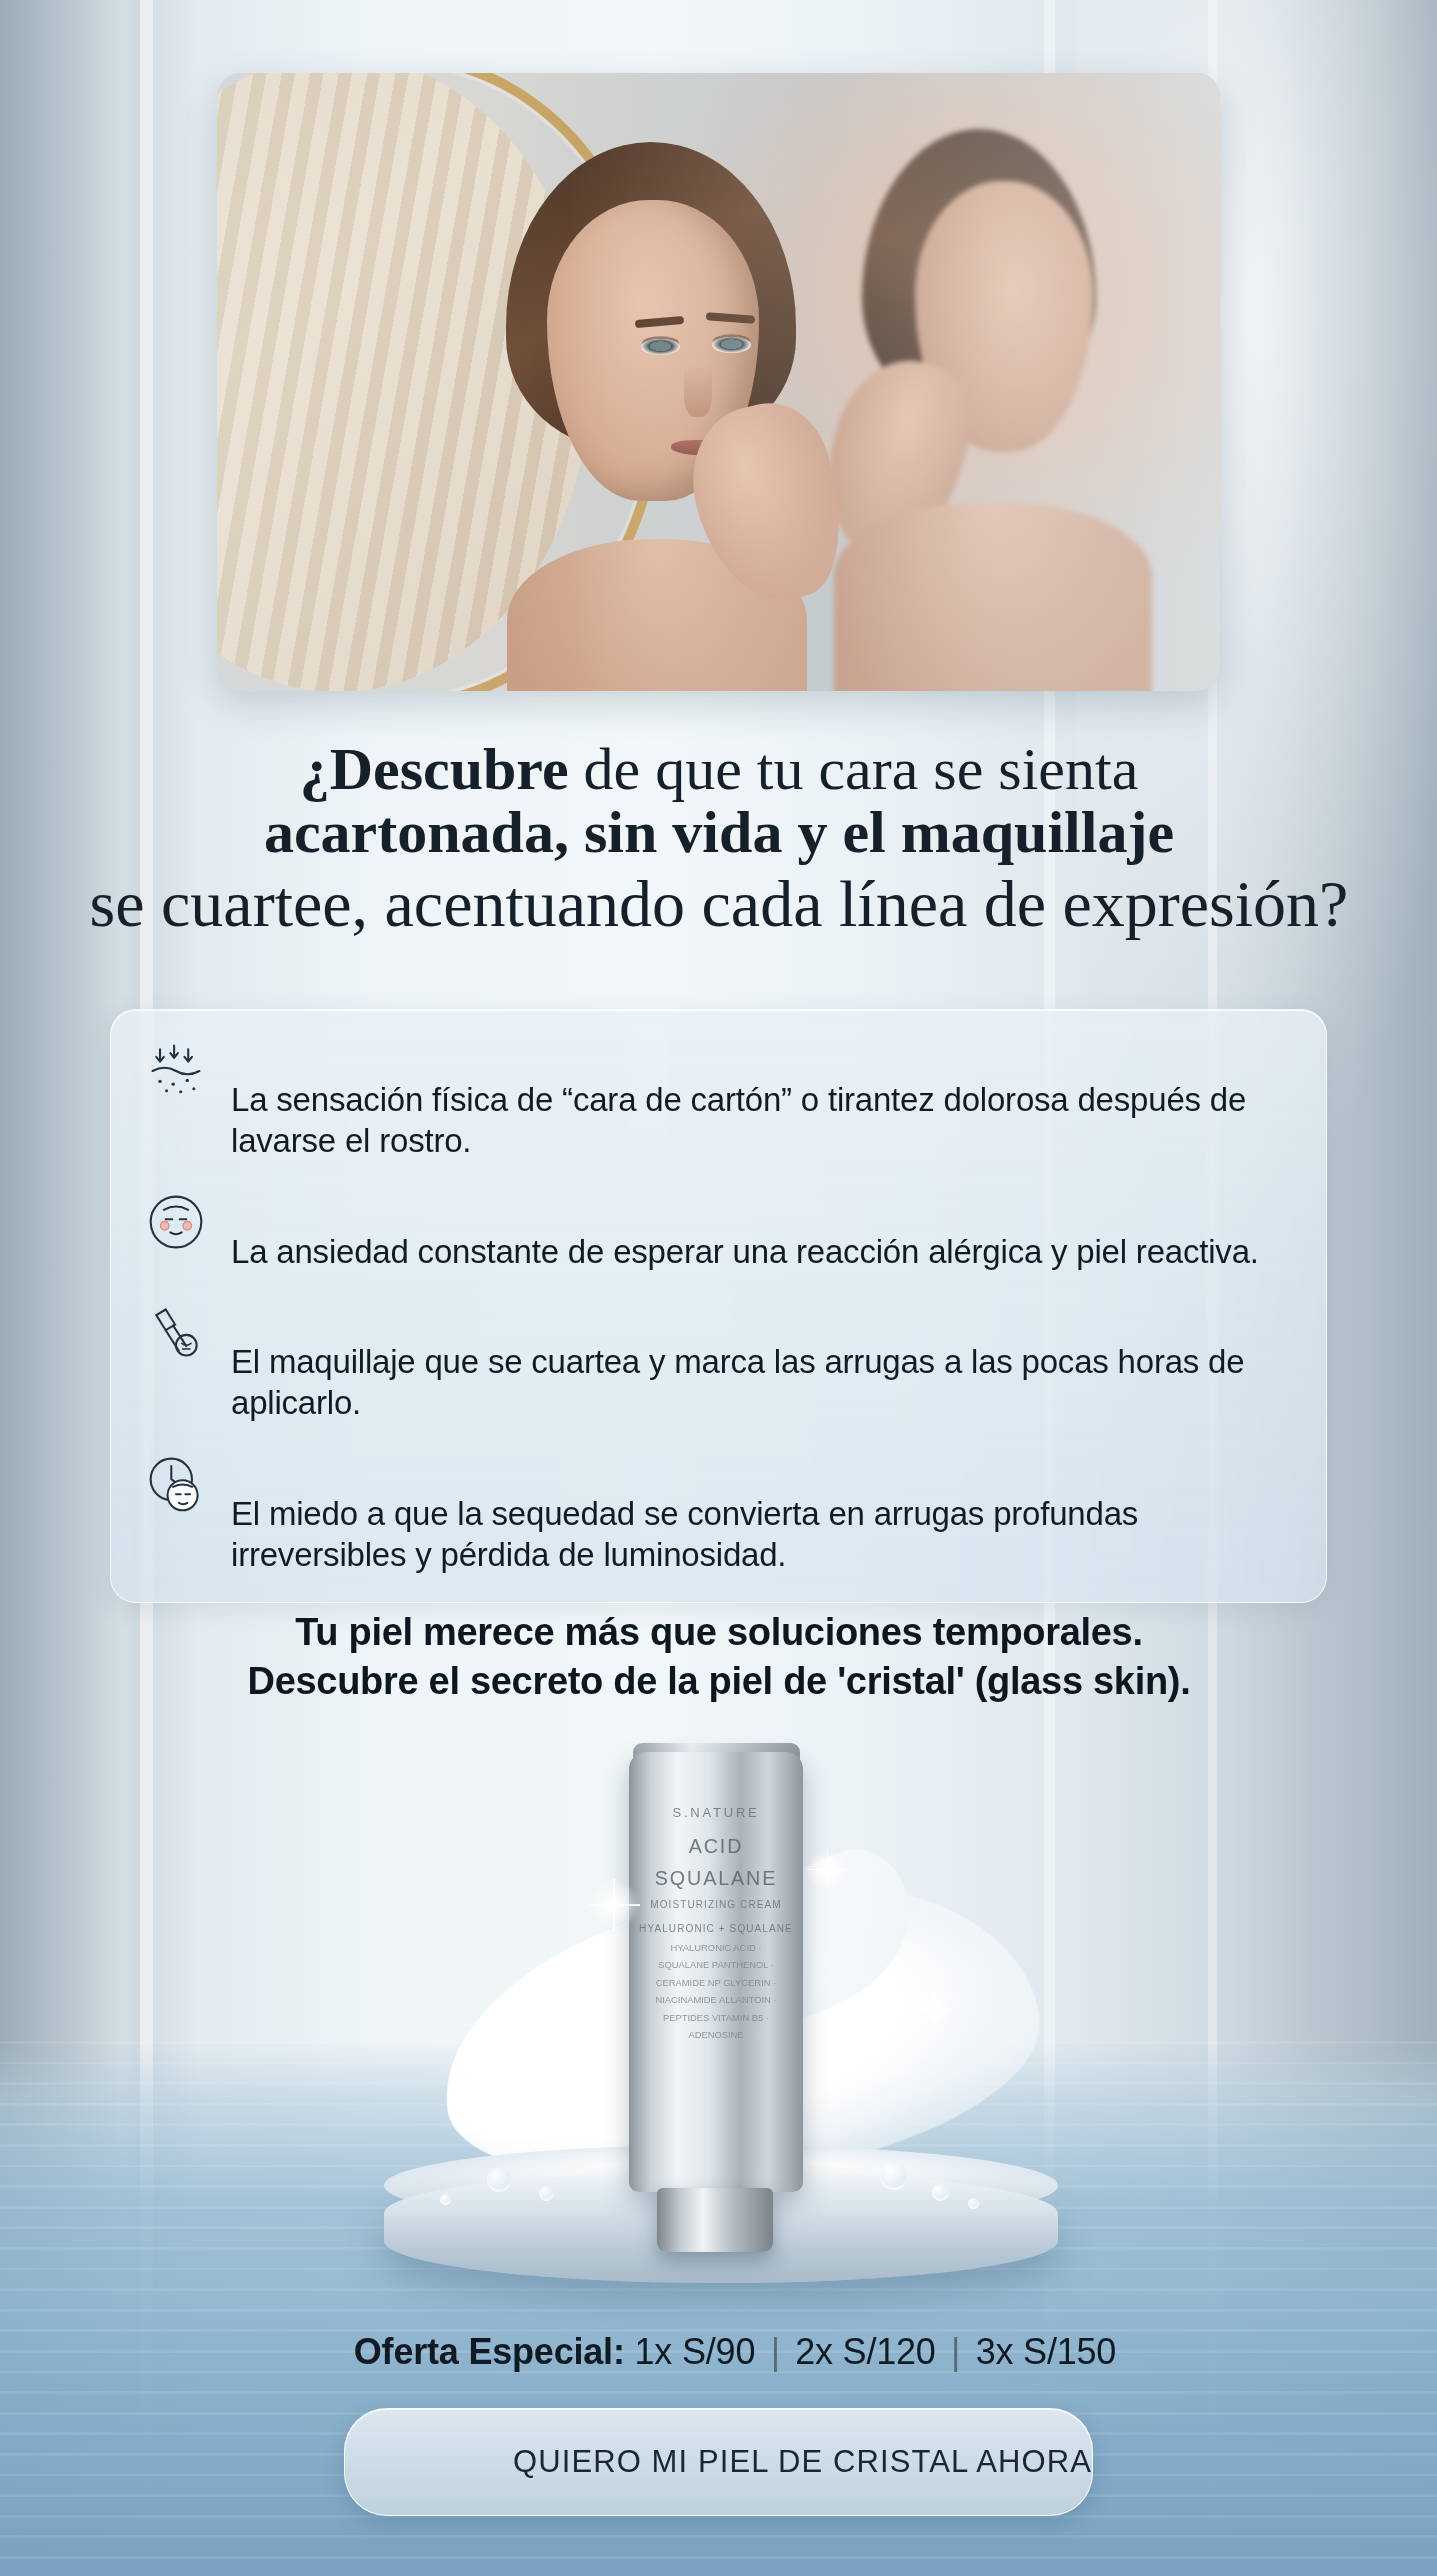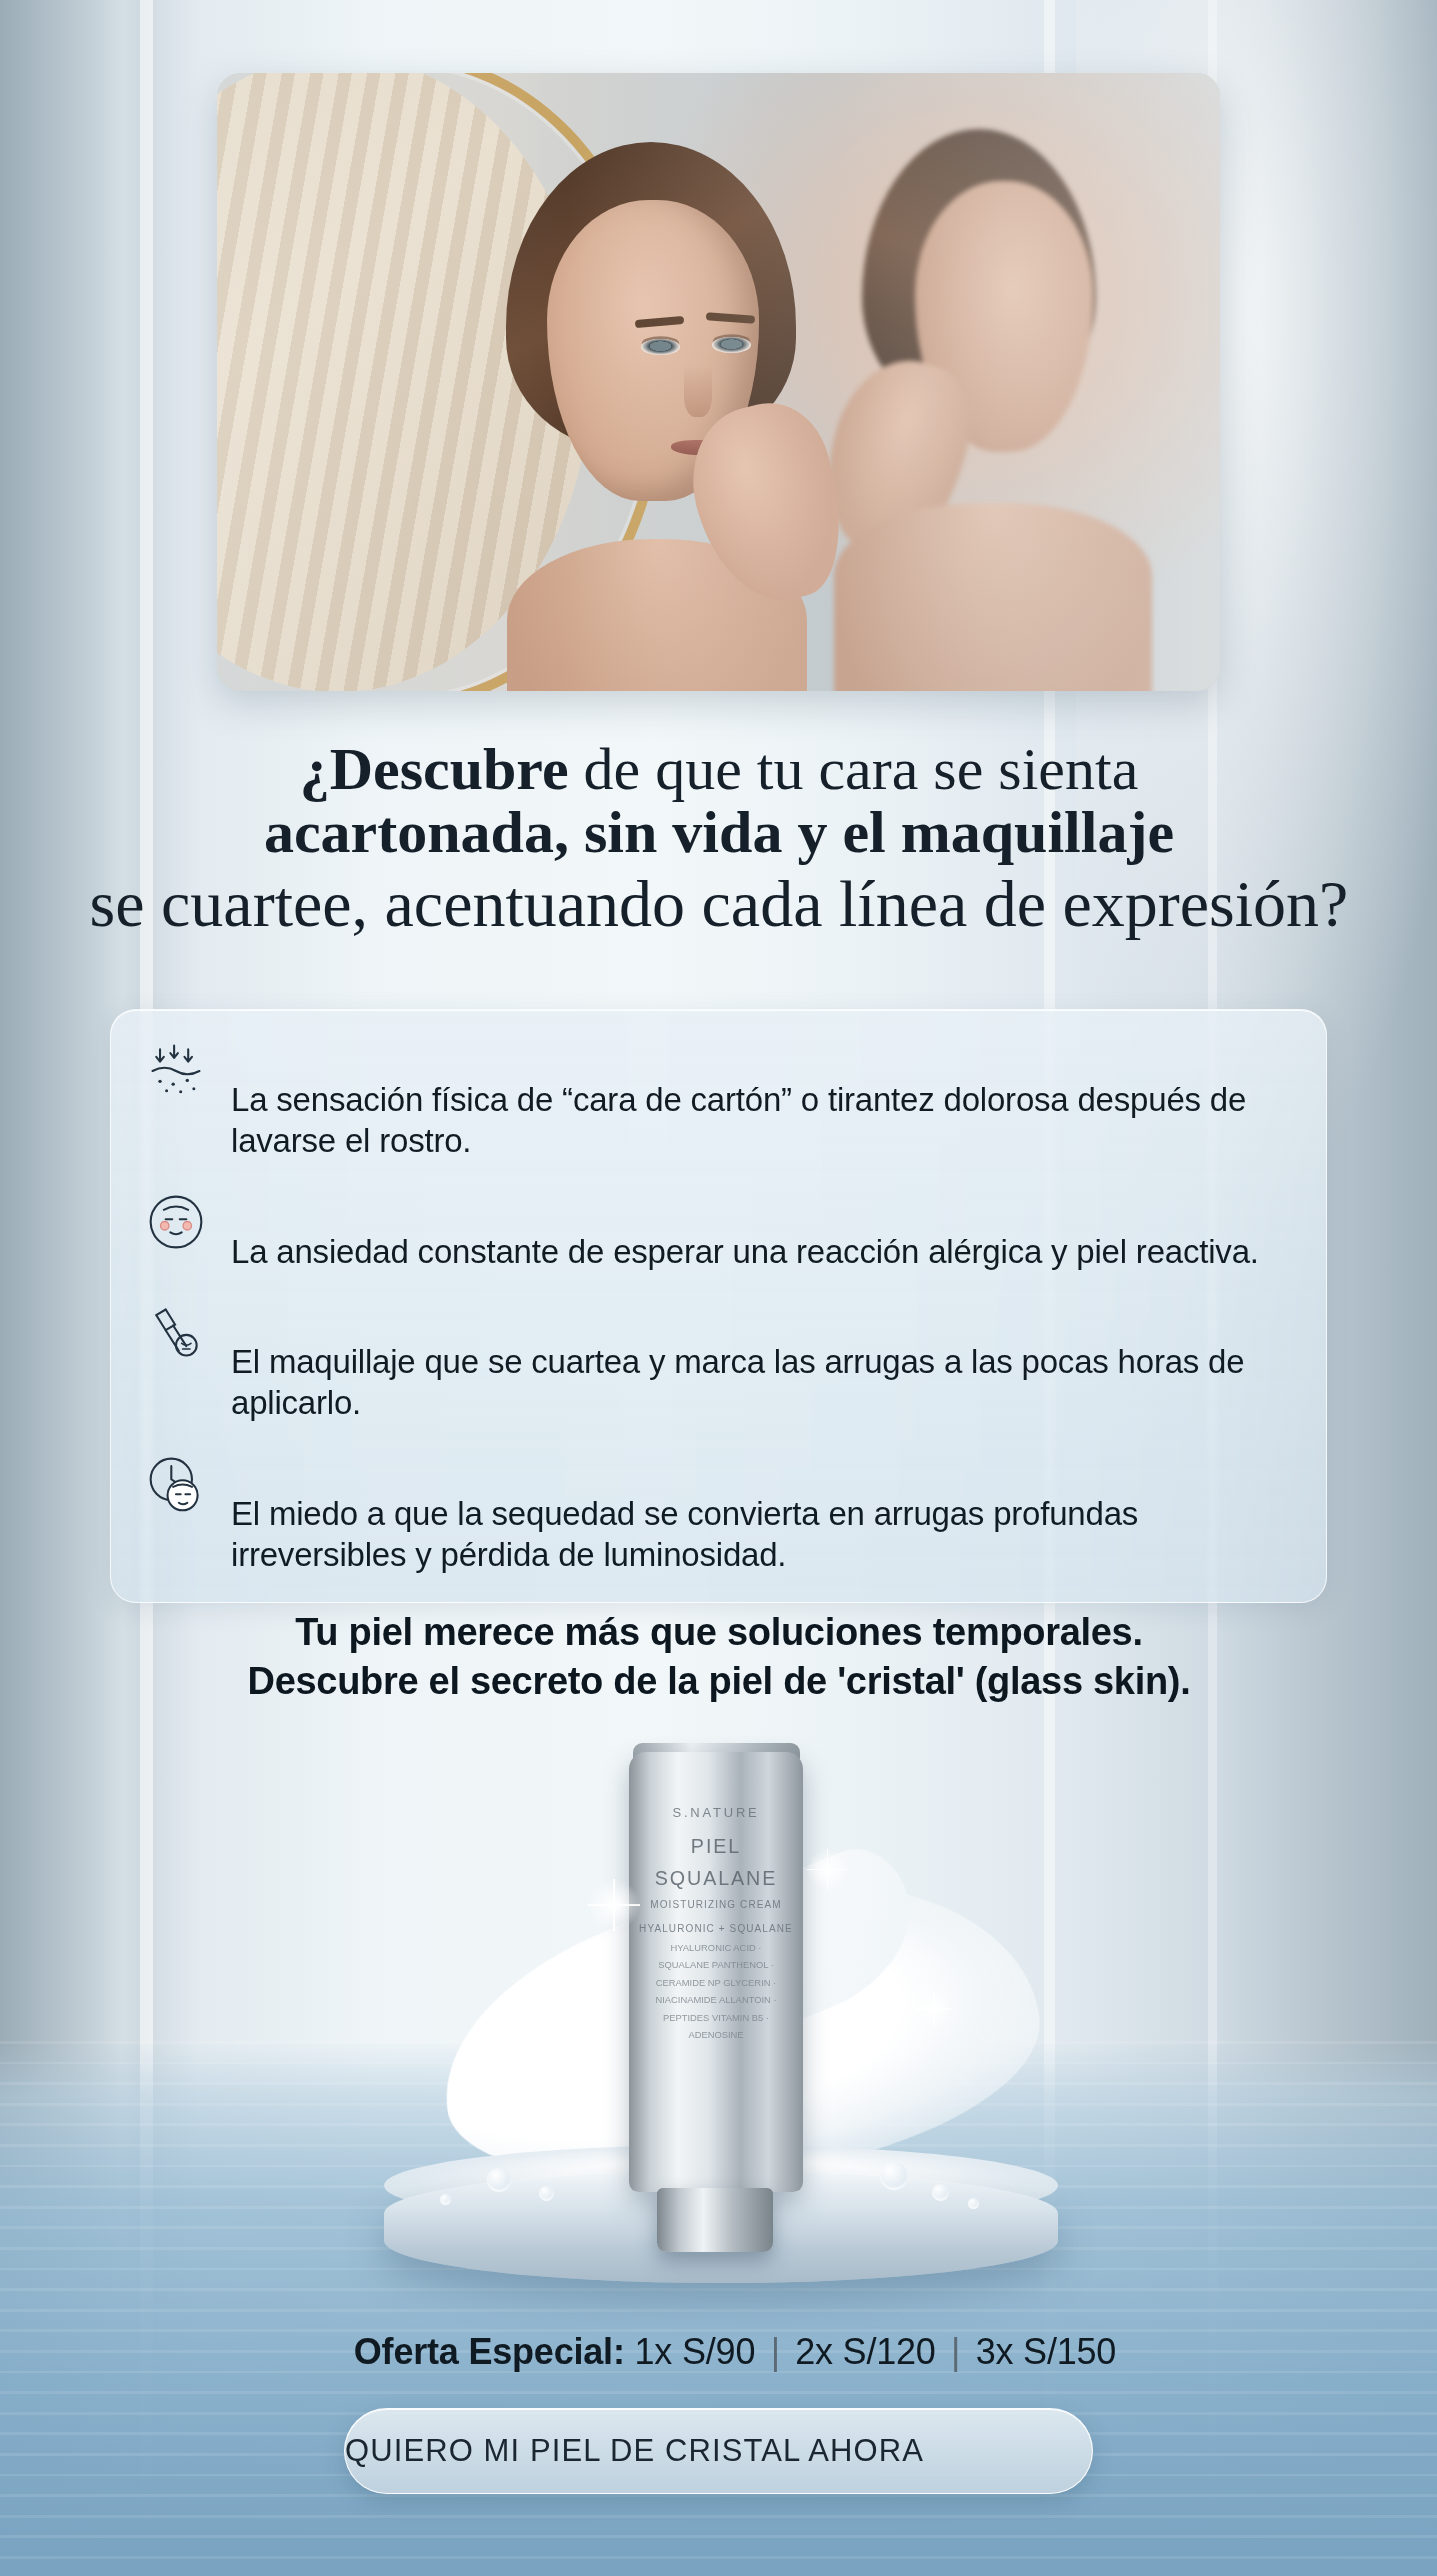--- a/index.html
+++ b/index.html
@@ -354,26 +354,26 @@
     color: #101a22;
     letter-spacing: -0.2px;
   }
   .offer b { font-weight: 700; margin-left: 32px; }
   .offer .sep { color: #5b6a75; padding: 0 5.6px; }
 
   
   .cta {
     position: absolute;
     left: 344px; top: 2408px;
-    width: 749px; height: 86px;
+    width: 749px; height: 108px;
     border-radius: 43px;
     background: linear-gradient(to bottom, rgba(226,236,242,.92), rgba(196,212,224,.92));
     border: 1.9px solid rgba(255,255,255,.9);
     box-shadow: 0 7.5px 20.6px rgba(60,90,115,.25), inset 0 0.9px 0 rgba(255,255,255,.9);
-    display: flex; align-items: center; justify-content: flex-start;
+    display: flex; align-items: center; justify-content: flex-end;
     font-size: 31px;
     letter-spacing: 1.1px;
     color: #1a2630;
     cursor: pointer;
   }
 </style>
 </head>
 <body>
 
 <div class="page">
@@ -506,21 +506,21 @@
     <div class="droplet" style="left:539px; top:464px; width:15px; height:15px;"></div>
     <div class="droplet" style="left:880px; top:440px; width:28px; height:28px;"></div>
     <div class="droplet" style="left:932px; top:462px; width:17px; height:17px;"></div>
     <div class="droplet" style="left:440px; top:472px; width:11.2px; height:11.2px;"></div>
     <div class="droplet" style="left:968px; top:476px; width:11.2px; height:11.2px;"></div>
 
     <div class="tube-top"></div>
     <div class="tube">
       <div class="tube-label">
         <div class="brand">S.NATURE</div>
-        <div class="prod">PIEL</div>
+        <div class="prod">ACID</div>
         <div class="prod">SQUALANE</div>
         <div class="sub">MOISTURIZING CREAM</div>
         <div class="sub">HYALURONIC + SQUALANE</div>
       </div>
       <div class="tube-ingredients">HYALURONIC ACID · SQUALANE
 PANTHENOL · CERAMIDE NP
 GLYCERIN · NIACINAMIDE
 ALLANTOIN · PEPTIDES
 VITAMIN B5 · ADENOSINE</div>
     </div>

